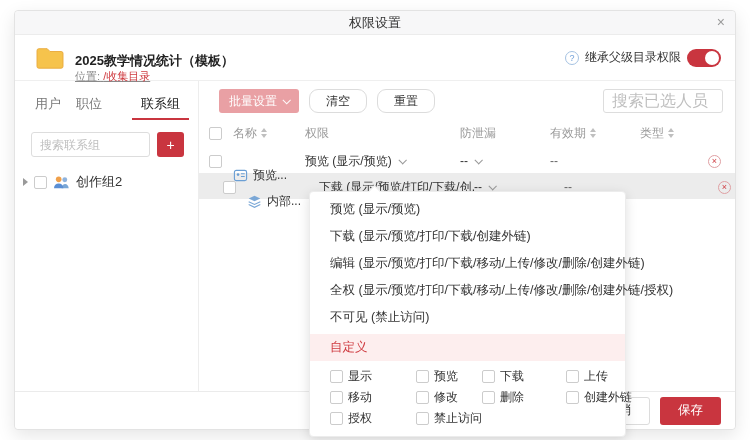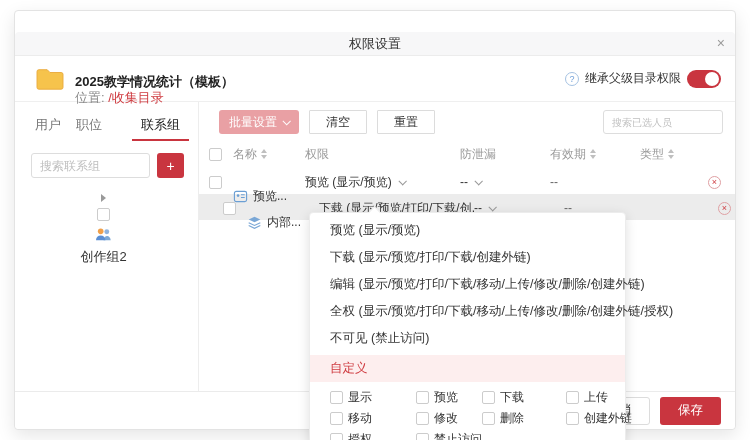--- a/index.html
+++ b/index.html
@@ -2,58 +2,58 @@
 <html><head>
 <meta charset="utf-8">
 <style>
   * { margin:0; padding:0; box-sizing:border-box; }
   html,body { width:750px; height:440px; background:#fff; font-family:"Liberation Sans","DejaVu Sans",sans-serif; overflow:hidden; }
   .dialog { position:absolute; left:14px; top:10px; width:722px; height:420px; background:#fff;
             border:1px solid #e3e3e3; border-radius:4px; box-shadow:0 6px 18px rgba(0,0,0,.10);
             display:flex; flex-direction:column; overflow:visible; }
   
   .titlebar { height:24px; background:#f7f7f8; border-bottom:1px solid #ececec; border-radius:4px 4px 0 0;
-              display:flex; align-items:center; justify-content:center; position:relative; flex:0 0 auto;margin-top:21px; }
+              display:flex; align-items:center; justify-content:center; position:relative; flex:0 0 auto; }
   .titlebar .title { font-size:13px; color:#333; }
   .titlebar .close { position:absolute; right:10px; top:3px; color:#9a9a9a; font-size:14px; cursor:pointer; line-height:16px; }
   
   .header { height:46px; display:flex; align-items:center; padding:0 14px 0 20px; border-bottom:1px solid #efefef; flex:0 0 auto; }
   .folder-icon { width:30px; height:26px; margin-right:10px; flex:0 0 auto; }
   .head-text { flex:1; }
   .fname { font-size:13px; font-weight:bold; color:#222; line-height:17px;margin-top:20px; }
-  .floc { font-size:13px; color:#8a8a8a; line-height:15px; }
+  .floc { font-size:11px; color:#8a8a8a; line-height:15px;text-decoration:underline; }
   .floc .path { color:#cf3b40; text-decoration:none; cursor:pointer; }
   .inherit { display:flex; align-items:center; gap:6px; font-size:12px; color:#333; }
   .help { width:14px; height:14px; border:1px solid #a5c2e2; border-radius:50%; color:#6f9fd8;
           font-size:9px; line-height:12px; text-align:center; display:inline-block; }
   .toggle { width:34px; height:18px; border-radius:9px; background:#c9353f; position:relative; cursor:pointer; display:inline-block; }
   .toggle .knob { position:absolute; right:2px; top:2px; width:14px; height:14px; border-radius:50%; background:#fff; }
   
   .dbody { flex:1; display:flex; min-height:0; }
   .sidebar { width:184px; border-right:1px solid #ededed; padding:10px 14px 0 16px; flex:0 0 auto; }
   .tabs { display:flex; justify-content:space-between; padding:0 2px; }
   .tab { font-size:13px; color:#777; padding:4px 2px 7px; cursor:pointer; position:relative; }
   .tab.active { color:#222;margin-left:24px; }
   .tab.active::after { content:""; position:absolute; left:-7px; right:-7px; bottom:0; height:2px; background:#c9353f; }
   .searchrow { display:flex; margin-top:12px; gap:7px; }
   .searchrow input { flex:1; height:25px; border:1px solid #ddd; border-radius:3px; padding:0 8px; font-size:12px; color:#333; min-width:0; outline:none; }
   .searchrow input::placeholder { color:#bfbfbf; }
   .addbtn { width:27px; height:25px; background:#c9353f; color:#fff; border:none; border-radius:3px; font-size:14px; cursor:pointer; flex:0 0 auto; }
-  .treeitem { display:flex; align-items:center; gap:6px; margin:16px 0 0 -8px; cursor:pointer;flex-direction:column; }
+  .treeitem { display:flex; align-items:center; gap:6px; margin:16px 0 0 -8px; cursor:pointer; }
   .caret { width:0; height:0; border-top:4px solid transparent; border-bottom:4px solid transparent; border-left:5px solid #9a9a9a; display:inline-block; }
   .cb { width:13px; height:13px; border:1px solid #ccc; border-radius:2px; background:#fff; display:inline-block; flex:0 0 auto; cursor:pointer; }
   .people-icon { width:17px; height:15px; }
   .tlabel { font-size:13px; color:#333; }
   
   .main { flex:1; position:relative; min-width:0; }
   .toolbar { display:flex; align-items:center; gap:10px; padding:8px 12px 6px 20px; }
   .batch { height:24px; background:#e9a0a4; border:none; border-radius:3px; color:#fff; font-size:12px;
            padding:0 10px; display:inline-flex; align-items:center; gap:6px; cursor:pointer; }
-  .plain { height:24px; background:#fff; border:1px solid #dcdcdc; border-radius:1px; color:#333; font-size:12px; padding:0 16px; cursor:pointer; }
-  .member-search { margin-left:auto; width:120px; height:24px; border:1px solid #ddd; border-radius:3px; padding:0 8px; font-size:10px; outline:none; }
+  .plain { height:24px; background:#fff; border:1px solid #dcdcdc; border-radius:9px; color:#333; font-size:12px; padding:0 16px; cursor:pointer; }
+  .member-search { margin-left:auto; width:120px; height:24px; border:1px solid #ddd; border-radius:3px; padding:0 8px; font-size:16px; outline:none; }
   .member-search::placeholder { color:#bfbfbf; }
   .chev { width:6px; height:6px; border-right:1.4px solid #999; border-bottom:1.4px solid #999; transform:rotate(45deg) translateY(-1px); display:inline-block; }
   .chev.light { border-color:rgba(255,255,255,.95); }
   .grid { display:grid; grid-template-columns:24px 72px 155px 90px 90px 64px 1fr; align-items:center; padding-left:10px; }
   .thead { height:28px; color:#999; font-size:12px; }
   .hcell { display:inline-flex; align-items:center; }
   .sort { display:inline-flex; flex-direction:column; gap:2px; margin-left:4px; }
   .sort i { width:0; height:0; border-left:3px solid transparent; border-right:3px solid transparent; display:block; }
   .sort .up { border-bottom:4px solid #bfbfbf; }
   .sort .down { border-top:4px solid #bfbfbf; }

